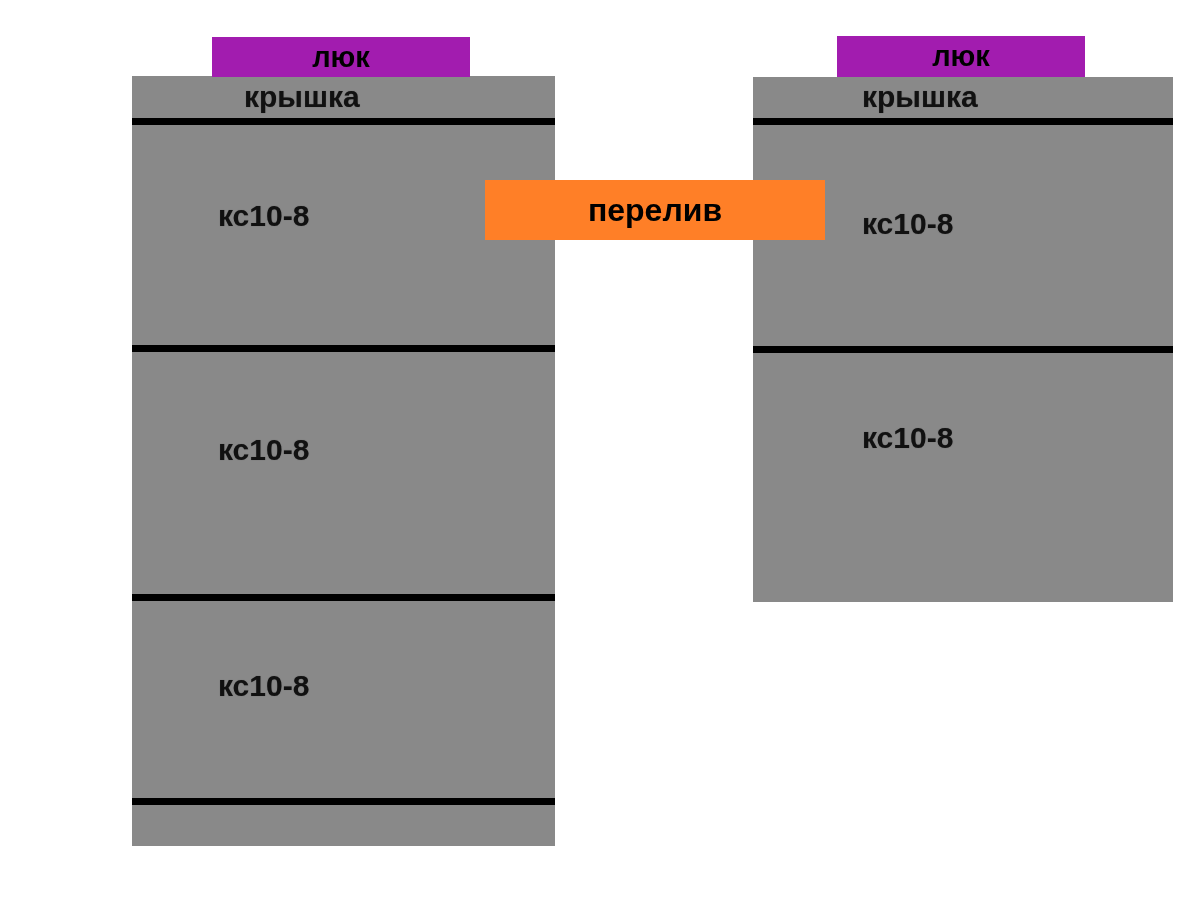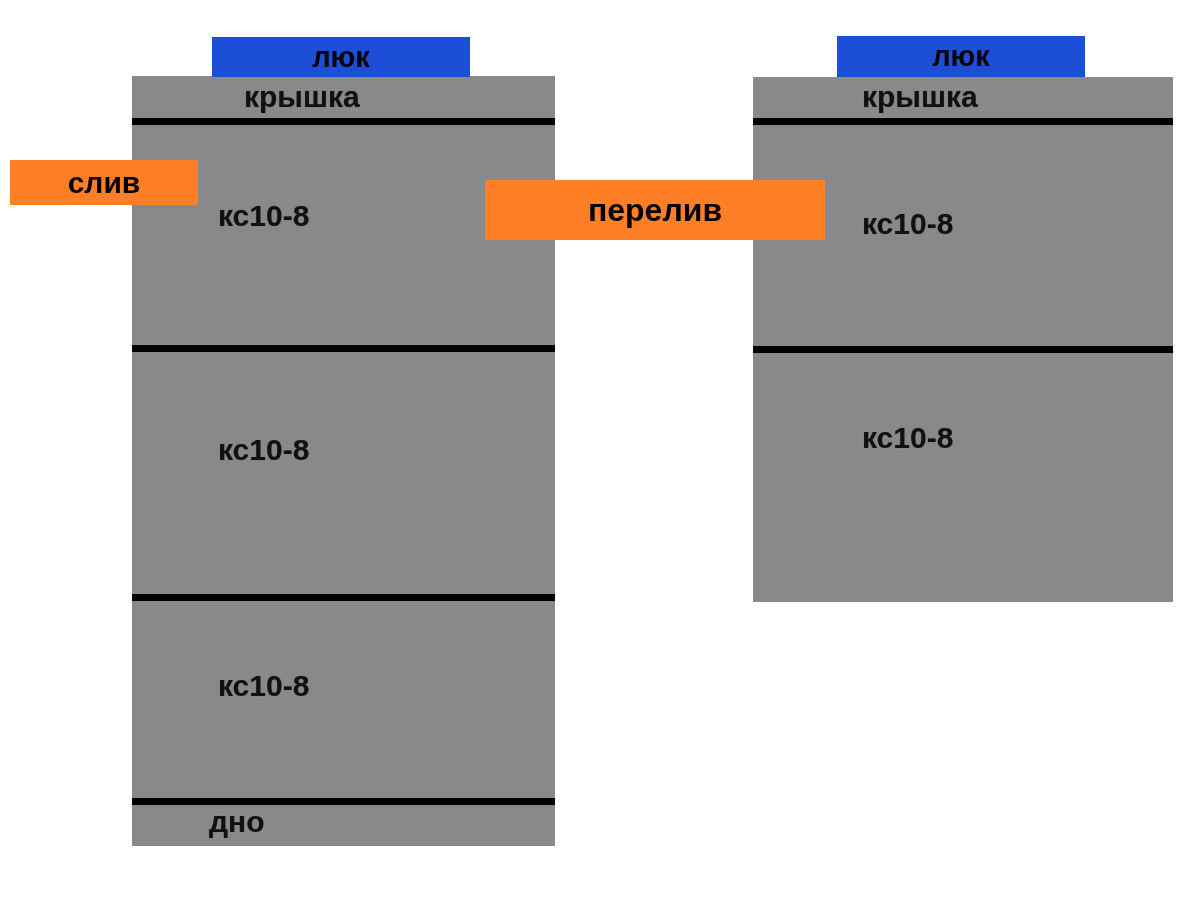--- a/index.html
+++ b/index.html
@@ -48,59 +48,55 @@
     position: absolute;
     display: flex;
     align-items: center;
     justify-content: center;
     color: #000000;
     font-weight: bold;
     white-space: nowrap;
     line-height: 1;
     box-sizing: border-box;
   }
-  .callout-green { background: #1d4ed8; }
+  .callout-green { background: #a21caf; }
   .callout-orange { background: #ff7f27; }
 </style>
 </head>
 <body>
 
 <div id="canvas">
 
   <div class="tank" style="left:132px; top:76px; width:423px; height:770px;"></div>
 
   <div class="separator" style="left:132px; top:118px; width:423px;"></div>
   <div class="separator" style="left:132px; top:345px; width:423px;"></div>
   <div class="separator" style="left:132px; top:594px; width:423px;"></div>
   <div class="separator" style="left:132px; top:798px; width:423px;"></div>
 
   <div class="section-label" style="left:244px; top:82px; width:200px; font-size:30px;">крышка</div>
   <div class="section-label" style="left:218px; top:201px; width:200px; font-size:30px;">кс10-8</div>
   <div class="section-label" style="left:218px; top:435px; width:200px; font-size:30px;">кс10-8</div>
   <div class="section-label" style="left:218px; top:671px; width:200px; font-size:30px;">кс10-8</div>
-  <div class="section-label" style="left:209px; top:807px; width:200px; font-size:30px;">дно</div>
 
   <div class="callout callout-green" style="left:212px; top:37px; width:258px; height:40px;">
     <span style="font-size:29px;">люк</span>
   </div>
 
   <div class="tank" style="left:753px; top:77px; width:420px; height:525px;"></div>
 
   <div class="separator" style="left:753px; top:118px; width:420px;"></div>
   <div class="separator" style="left:753px; top:346px; width:420px;"></div>
 
   <div class="section-label" style="left:862px; top:82px; width:200px; font-size:30px;">крышка</div>
   <div class="section-label" style="left:862px; top:209px; width:200px; font-size:30px;">кс10-8</div>
   <div class="section-label" style="left:862px; top:423px; width:200px; font-size:30px;">кс10-8</div>
 
   <div class="callout callout-green" style="left:837px; top:36px; width:248px; height:41px;">
     <span style="font-size:29px;">люк</span>
   </div>
 
-  <div class="callout callout-orange" style="left:10px; top:160px; width:188px; height:45px;">
-    <span style="font-size:30px;">слив</span>
-  </div>
 
   <div class="callout callout-orange" style="left:485px; top:180px; width:340px; height:60px;">
     <span style="font-size:32px;">перелив</span>
   </div>
 
 </div>
 
 </body></html>

